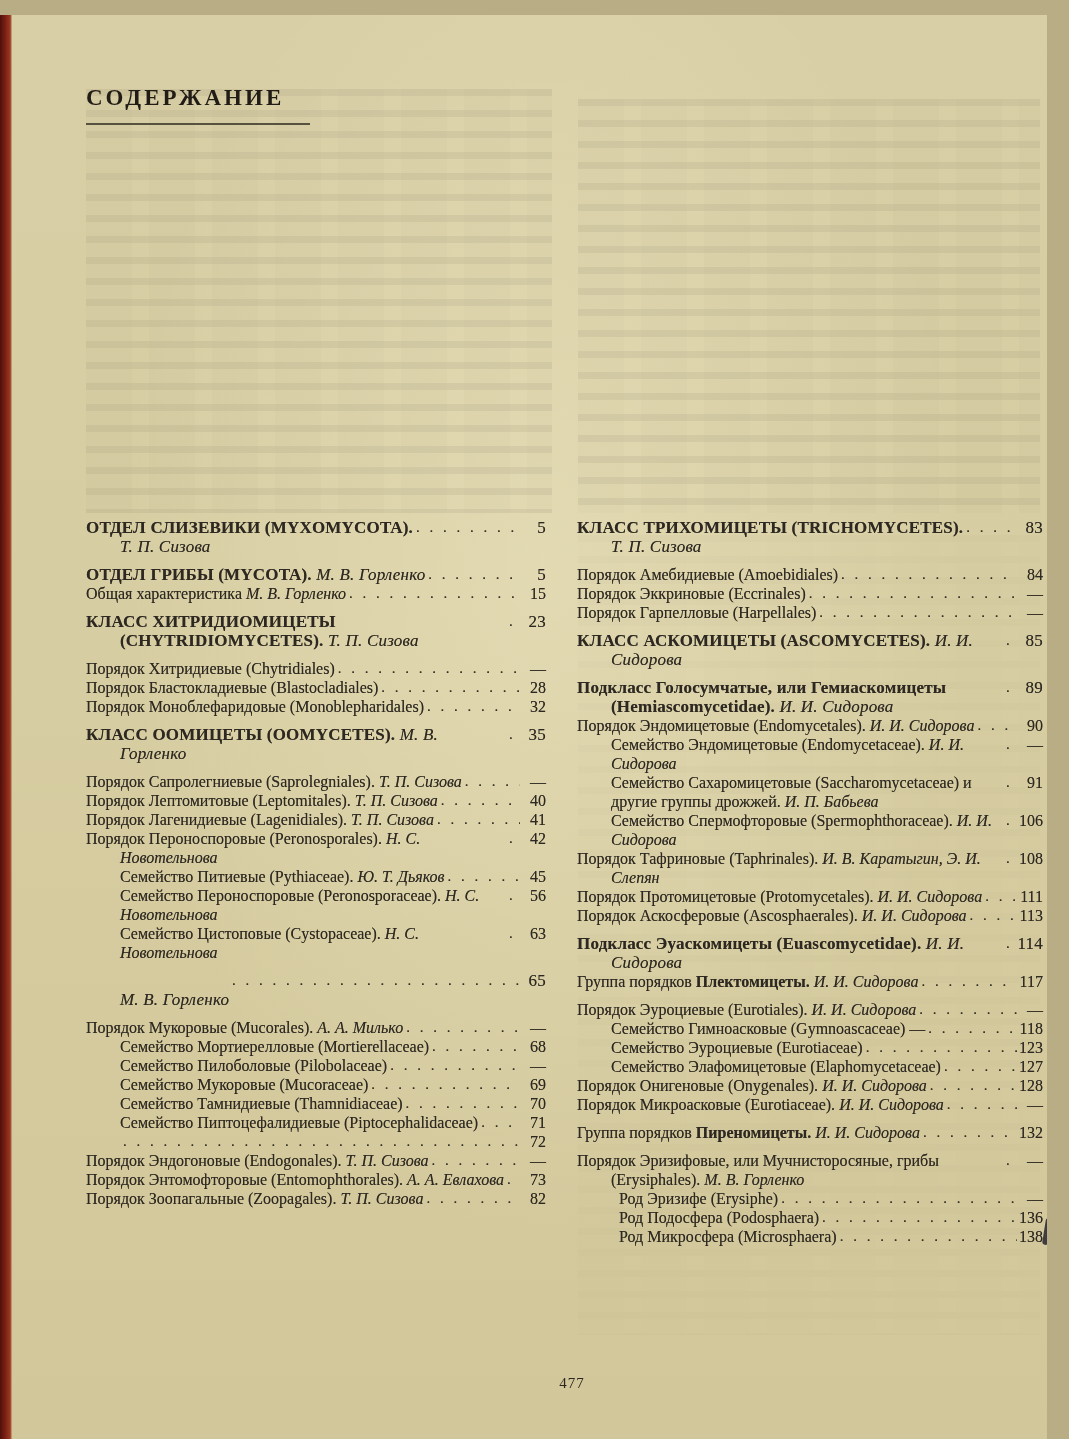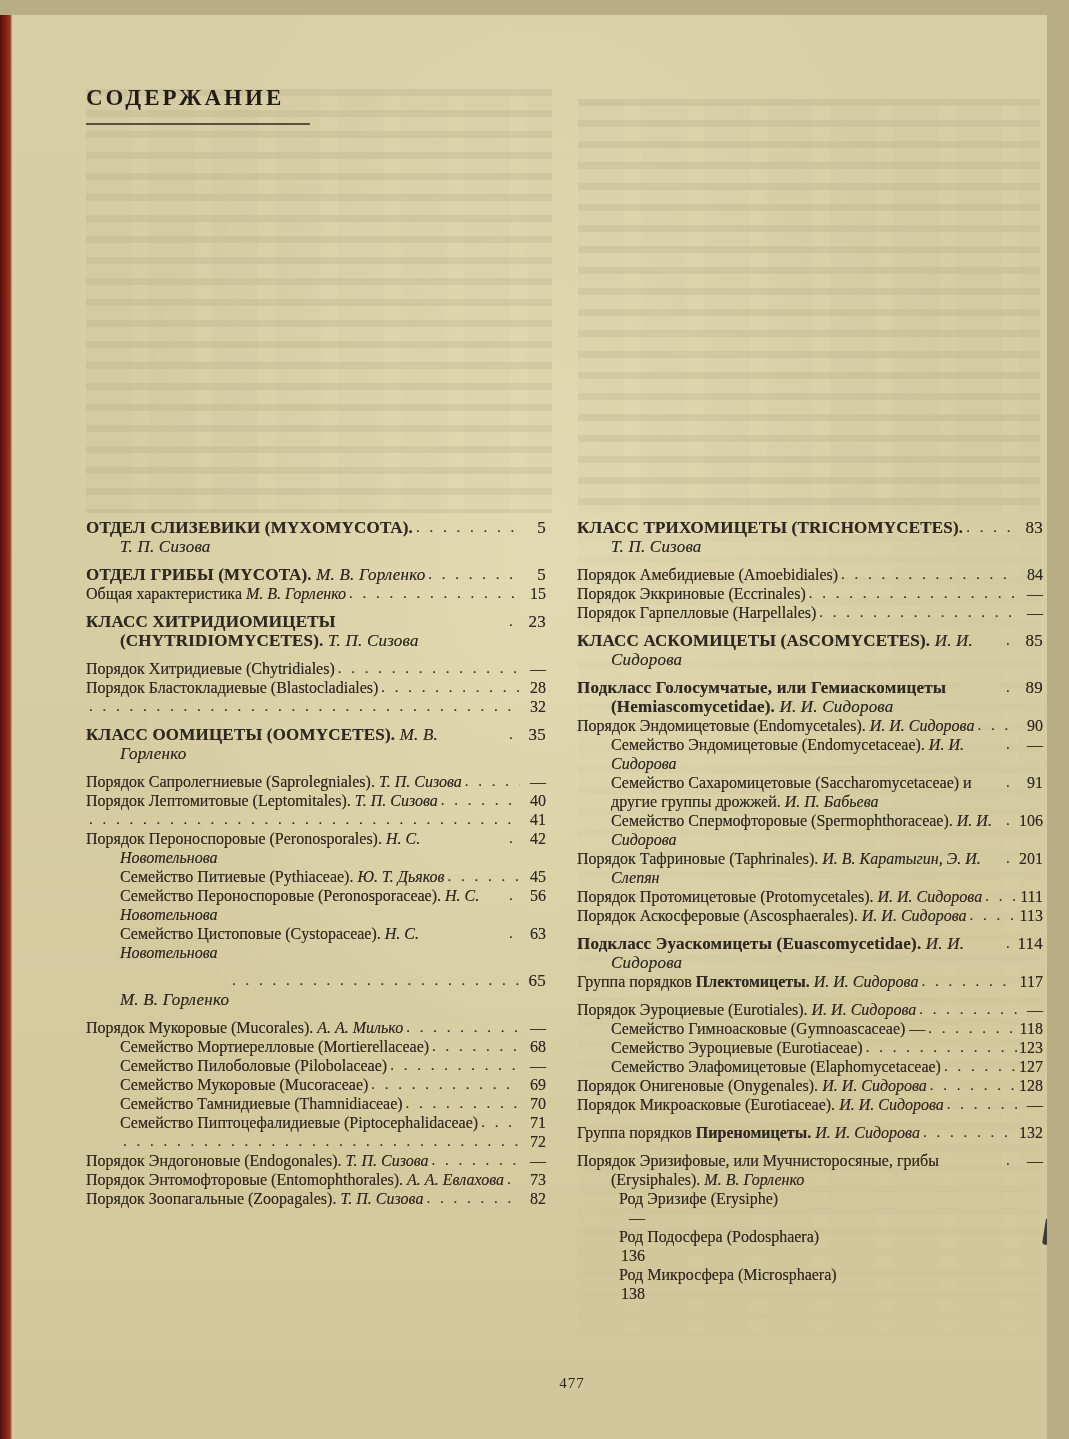--- a/index.html
+++ b/index.html
@@ -51,21 +51,21 @@
   }
   .col-left{left:86px;width:460px;}
   .col-right{left:577px;width:466px;}
 
   .entry{display:flex;align-items:flex-start;}
   .entry.gap{margin-top:9px;}
   .entry.head{font-size:17px;letter-spacing:.2px;}
   .etext{flex:0 1 auto;}
   .indent-0 .etext{padding-left:34px;text-indent:-34px;}
   .indent-1{padding-left:34px;}
-  .indent-2{padding-left:42px;flex-direction:column;}
+  .indent-2{padding-left:42px;}
   .leader{
     flex:1 1 0;min-width:8px;overflow:hidden;white-space:nowrap;
     letter-spacing:3px;padding:0 3px;color:rgba(45,40,33,.92);font-size:15px;
   }
   .pageno{flex:0 0 auto;min-width:26px;text-align:right;}
   .b{font-weight:bold;}
   .i{font-style:italic;}
 
   .ink-mark{
     position:absolute;left:1044px;top:1203px;width:6px;height:27px;
@@ -114,39 +114,41 @@
         <span class="etext"><span>Порядок Хитридиевые (Chytridiales)</span></span>
         <span class="leader">. . . . . . . . . . . . . . . . . . . . . . . . . . . . . . . . . . . . . . . . . . . . . . . . . . . . . . . . . . . . </span>
         <span class="pageno">—</span>
       </div>
       <div class="entry indent-0">
         <span class="etext"><span>Порядок Бластокладиевые (Blastocladiales)</span></span>
         <span class="leader">. . . . . . . . . . . . . . . . . . . . . . . . . . . . . . . . . . . . . . . . . . . . . . . . . . . . . . . . . . . . </span>
         <span class="pageno">28</span>
       </div>
       <div class="entry indent-0">
+        <span class="etext"><span>Порядок Моноблефаридовые (Monoblepharidales)</span></span>
         <span class="leader">. . . . . . . . . . . . . . . . . . . . . . . . . . . . . . . . . . . . . . . . . . . . . . . . . . . . . . . . . . . . </span>
         <span class="pageno">32</span>
       </div>
       <div class="entry indent-0 gap head">
         <span class="etext"><span class="b">КЛАСС ООМИЦЕТЫ (OOMYCETES).</span><span class="i"> М. В. Горленко</span></span>
         <span class="leader">. . . . . . . . . . . . . . . . . . . . . . . . . . . . . . . . . . . . . . . . . . . . . . . . . . . . . . . . . . . . </span>
         <span class="pageno">35</span>
       </div>
       <div class="entry indent-0 gap">
         <span class="etext"><span>Порядок Сапролегниевые (Saprolegniales).</span><span class="i"> Т. П. Сизова</span></span>
         <span class="leader">. . . . . . . . . . . . . . . . . . . . . . . . . . . . . . . . . . . . . . . . . . . . . . . . . . . . . . . . . . . . </span>
         <span class="pageno">—</span>
       </div>
       <div class="entry indent-0">
         <span class="etext"><span>Порядок Лептомитовые (Leptomitales).</span><span class="i"> Т. П. Сизова</span></span>
         <span class="leader">. . . . . . . . . . . . . . . . . . . . . . . . . . . . . . . . . . . . . . . . . . . . . . . . . . . . . . . . . . . . </span>
         <span class="pageno">40</span>
       </div>
       <div class="entry indent-0">
+        <span class="etext"><span>Порядок Лагенидиевые (Lagenidiales).</span><span class="i"> Т. П. Сизова</span></span>
         <span class="leader">. . . . . . . . . . . . . . . . . . . . . . . . . . . . . . . . . . . . . . . . . . . . . . . . . . . . . . . . . . . . </span>
         <span class="pageno">41</span>
       </div>
       <div class="entry indent-0">
         <span class="etext"><span>Порядок Пероноспоровые (Peronosporales).</span><span class="i"> Н. С. Новотельнова</span></span>
         <span class="leader">. . . . . . . . . . . . . . . . . . . . . . . . . . . . . . . . . . . . . . . . . . . . . . . . . . . . . . . . . . . . </span>
         <span class="pageno">42</span>
       </div>
       <div class="entry indent-1">
         <span class="etext"><span>Семейство Питиевые (Pythiaceae).</span><span class="i"> Ю. Т. Дьяков</span></span>
@@ -265,21 +267,21 @@
         <span class="pageno">91</span>
       </div>
       <div class="entry indent-1">
         <span class="etext"><span>Семейство Спермофторовые (Spermophthoraceae).</span><span class="i"> И. И. Сидорова</span></span>
         <span class="leader">. . . . . . . . . . . . . . . . . . . . . . . . . . . . . . . . . . . . . . . . . . . . . . . . . . . . . . . . . . . . </span>
         <span class="pageno">106</span>
       </div>
       <div class="entry indent-0">
         <span class="etext"><span>Порядок Тафриновые (Taphrinales).</span><span class="i"> И. В. Каратыгин, Э. И. Слепян</span></span>
         <span class="leader">. . . . . . . . . . . . . . . . . . . . . . . . . . . . . . . . . . . . . . . . . . . . . . . . . . . . . . . . . . . . </span>
-        <span class="pageno">201</span>
+        <span class="pageno">108</span>
       </div>
       <div class="entry indent-0">
         <span class="etext"><span>Порядок Протомицетовые (Protomycetales).</span><span class="i"> И. И. Сидорова</span></span>
         <span class="leader">. . . . . . . . . . . . . . . . . . . . . . . . . . . . . . . . . . . . . . . . . . . . . . . . . . . . . . . . . . . . </span>
         <span class="pageno">111</span>
       </div>
       <div class="entry indent-0">
         <span class="etext"><span>Порядок Аскосферовые (Ascosphaerales).</span><span class="i"> И. И. Сидорова</span></span>
         <span class="leader">. . . . . . . . . . . . . . . . . . . . . . . . . . . . . . . . . . . . . . . . . . . . . . . . . . . . . . . . . . . . </span>
         <span class="pageno">113</span>

